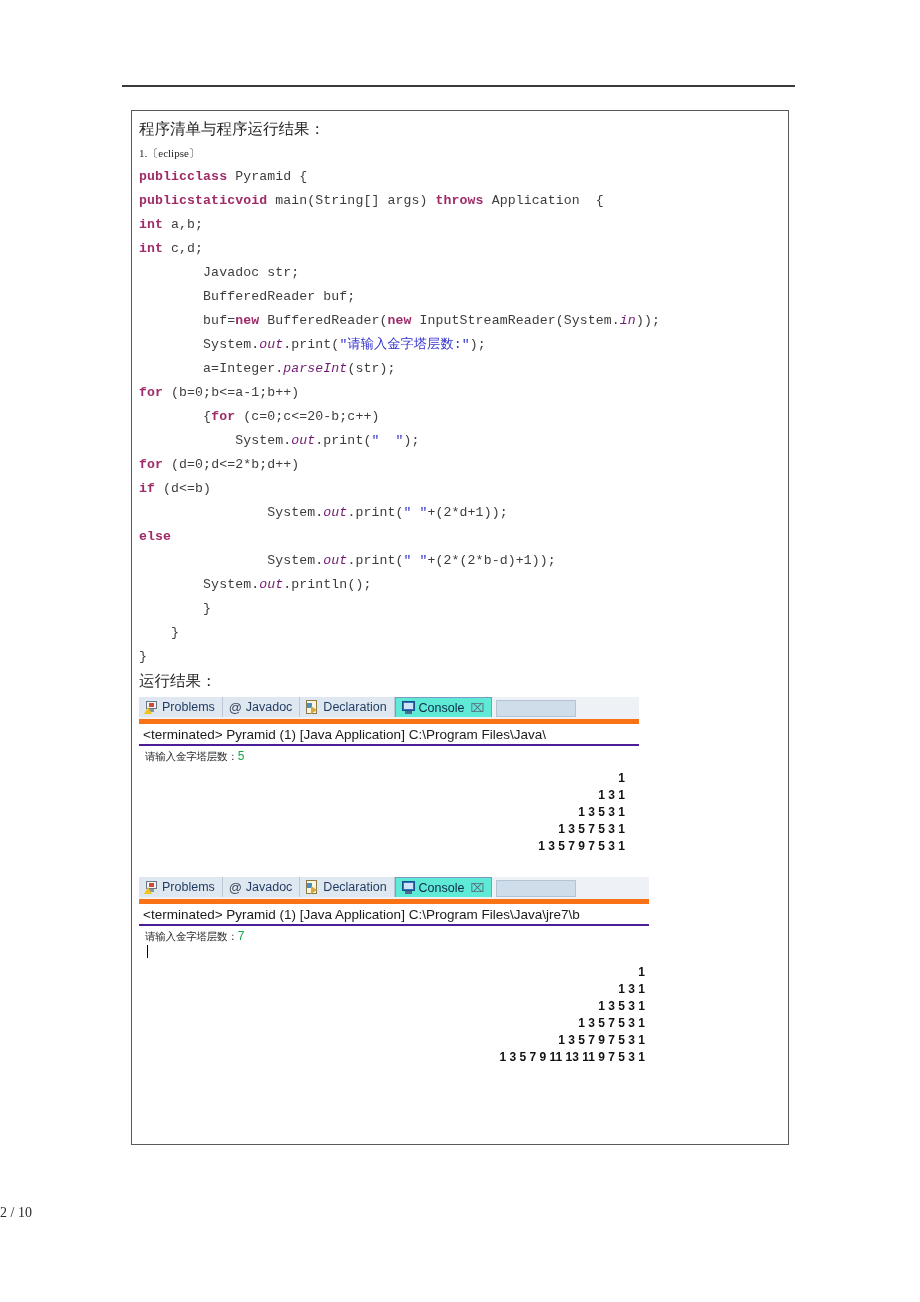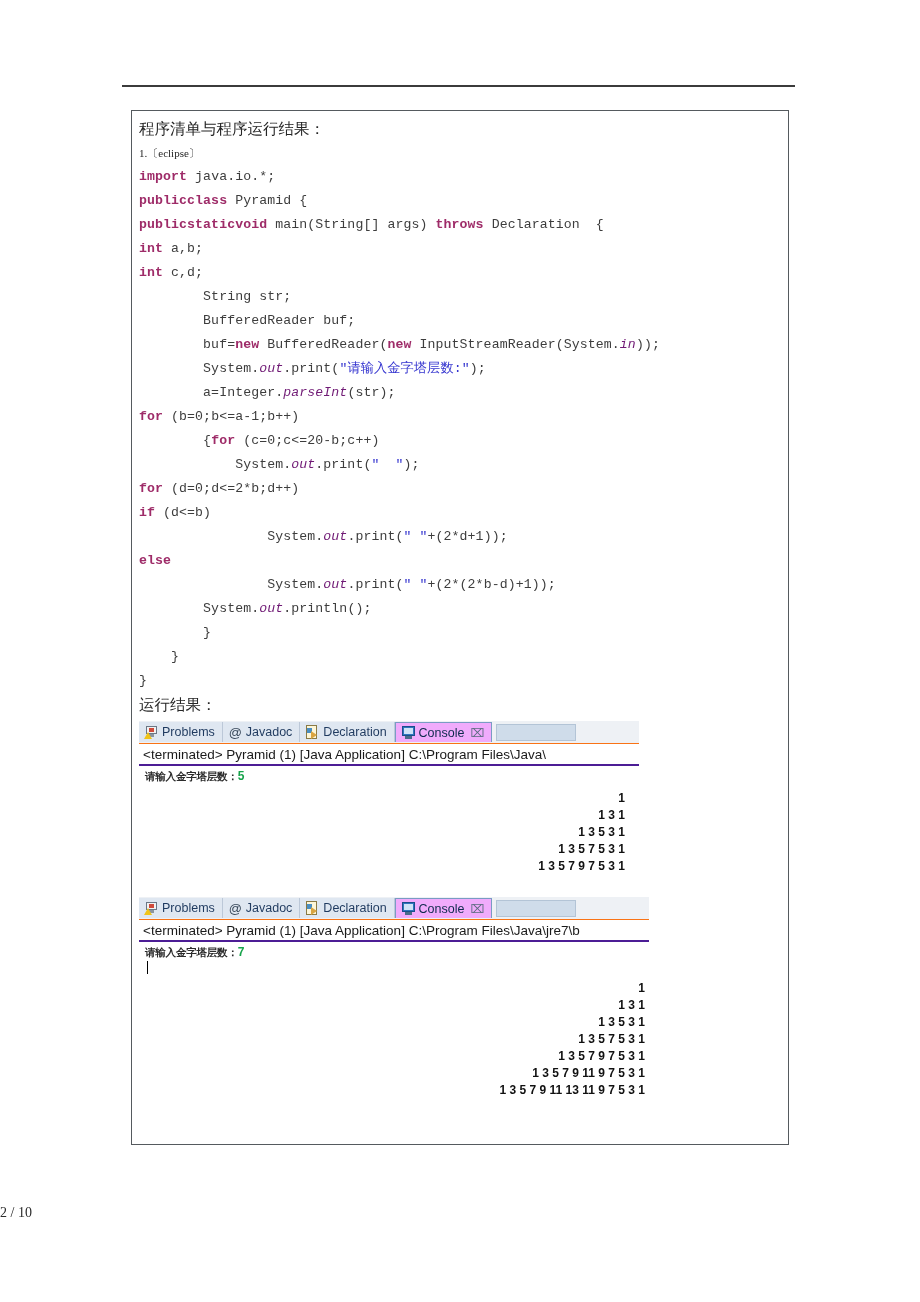--- a/index.html
+++ b/index.html
@@ -85,41 +85,41 @@
     width: 500px;
     background: #ffffff;
     margin-top: 4px;
     font-family: "Liberation Sans", sans-serif;
   }
   .console.second {
     width: 510px;
   }
   .tabbar {
     display: flex;
-    align-items: center;
+    align-items: flex-start;
     height: 22px;
     background: #eef1f5;
-    border-bottom: 1px solid #f97316;
+    border-bottom: 5px solid #f97316;
     position: relative;
   }
   .tab {
     display: flex;
     align-items: center;
     gap: 3px;
     padding: 2px 7px 2px 5px;
     height: 20px;
     box-sizing: border-box;
     font-size: 12.5px;
     color: #1f3a5f;
     background: #dfe7f1;
     border-right: 1px solid #bcc8d8;
     white-space: nowrap;
   }
   .tab.active {
-    background: #f0abfc;
+    background: #5eead4;
     border-top: 1px solid #7a9bc4;
     border-left: 1px solid #7a9bc4;
     border-right: 1px solid #7a9bc4;
     color: #0d2a4d;
   }
   .tab-filler {
     flex: 1;
     height: 20px;
     background: #eef1f5;
   }
@@ -235,21 +235,21 @@
     border-bottom: 2px solid #4c1d95;
   }
   .console-body {
     position: relative;
     padding: 3px 0 4px 6px;
     min-height: 90px;
   }
   .prompt-line {
     font-family: "Liberation Sans", sans-serif;
     font-size: 10.5px;
-    font-weight: bold;
+    font-weight: normal;
     color: #2b2b2b;
     white-space: pre;
     letter-spacing: -0.2px;
   }
   .prompt-line .val {
     color: #16a34a;
     font-size: 12px;
   }
   .caret {
     width: 1px;
@@ -293,26 +293,25 @@
 
 <div class="header-rule"></div>
 
 <div class="doc-table">
   <div class="doc-cell">
 
     <div class="cn-line">程序清单与程序运行结果：</div>
     <div class="plain-line">1.〔eclipse〕</div>
 
     <div id="code-listing">
-        <div class="code"><span class="kw">import</span><span> java.io.*;</span></div>
         <div class="code"><span class="kw">publicclass</span><span> Pyramid {</span></div>
-        <div class="code"><span class="kw">publicstaticvoid</span><span> main(String[] args) </span><span class="kw">throws</span><span> Declaration  {</span></div>
+        <div class="code"><span class="kw">publicstaticvoid</span><span> main(String[] args) </span><span class="kw">throws</span><span> Application  {</span></div>
         <div class="code"><span class="kw">int</span><span> a,b;</span></div>
         <div class="code"><span class="kw">int</span><span> c,d;</span></div>
-        <div class="code"><span>        String str;</span></div>
+        <div class="code"><span>        Javadoc str;</span></div>
         <div class="code"><span>        BufferedReader buf;</span></div>
         <div class="code"><span>        buf=</span><span class="kw">new</span><span> BufferedReader(</span><span class="kw">new</span><span> InputStreamReader(System.</span><span class="fld">in</span><span>));</span></div>
         <div class="code"><span>        System.</span><span class="fld">out</span><span>.print(</span><span class="str">"请输入金字塔层数:"</span><span>);</span></div>
         <div class="code"><span>        a=Integer.</span><span class="fld">parseInt</span><span>(str);</span></div>
         <div class="code"><span class="kw">for</span><span> (b=0;b&lt;=a-1;b++)</span></div>
         <div class="code"><span>        {</span><span class="kw">for</span><span> (c=0;c&lt;=20-b;c++)</span></div>
         <div class="code"><span>            System.</span><span class="fld">out</span><span>.print(</span><span class="str">"  "</span><span>);</span></div>
         <div class="code"><span class="kw">for</span><span> (d=0;d&lt;=2*b;d++)</span></div>
         <div class="code"><span class="kw">if</span><span> (d&lt;=b)</span></div>
         <div class="code"><span>                System.</span><span class="fld">out</span><span>.print(</span><span class="str">" "</span><span>+(2*d+1));</span></div>
@@ -409,21 +408,20 @@
           <div class="console-status">&lt;terminated&gt; Pyramid (1) [Java Application] C:\Program Files\Java\jre7\b</div>
           <div class="console-body">
             <div class="prompt-line"><span>请输入金字塔层数：</span><span class="val">7</span></div>
             <div class="caret"></div>
             <div class="pyramid-wrap second">
               <div class="pyramid">1</div>
               <div class="pyramid">1 3 1</div>
               <div class="pyramid">1 3 5 3 1</div>
               <div class="pyramid">1 3 5 7 5 3 1</div>
               <div class="pyramid">1 3 5 7 9 7 5 3 1</div>
-              <div class="pyramid">1 3 5 7 9 11 9 7 5 3 1</div>
               <div class="pyramid">1 3 5 7 9 11 13 11 9 7 5 3 1</div>
             </div>
           </div>
         </div>
       </div>
 
   </div>
 </div>
 
 <div class="footer">2 / 10</div>

